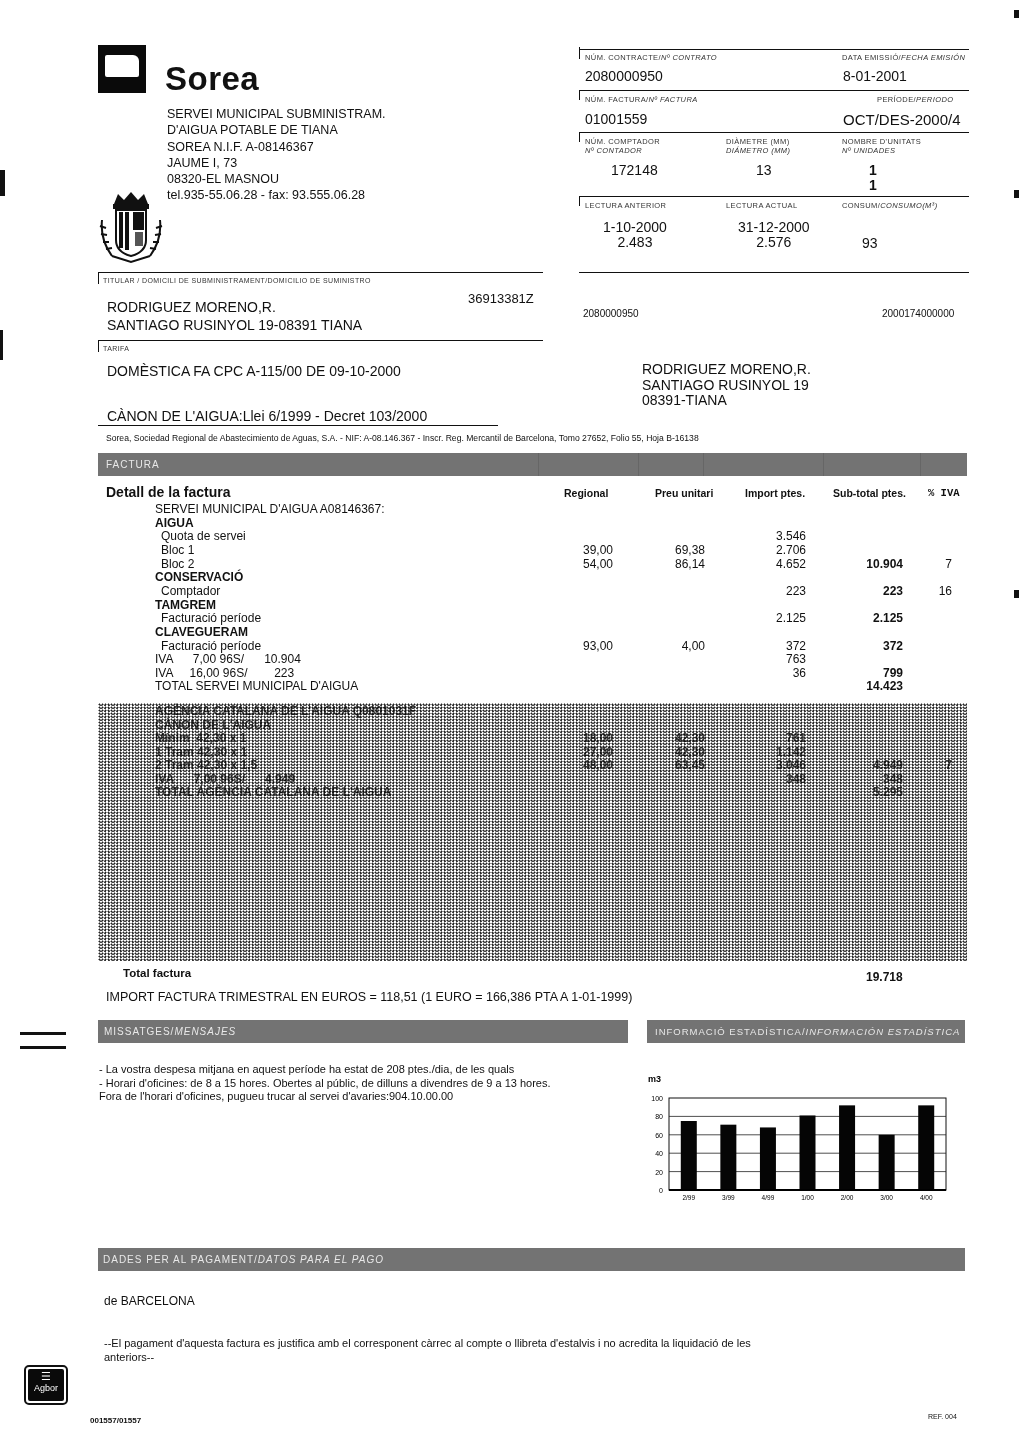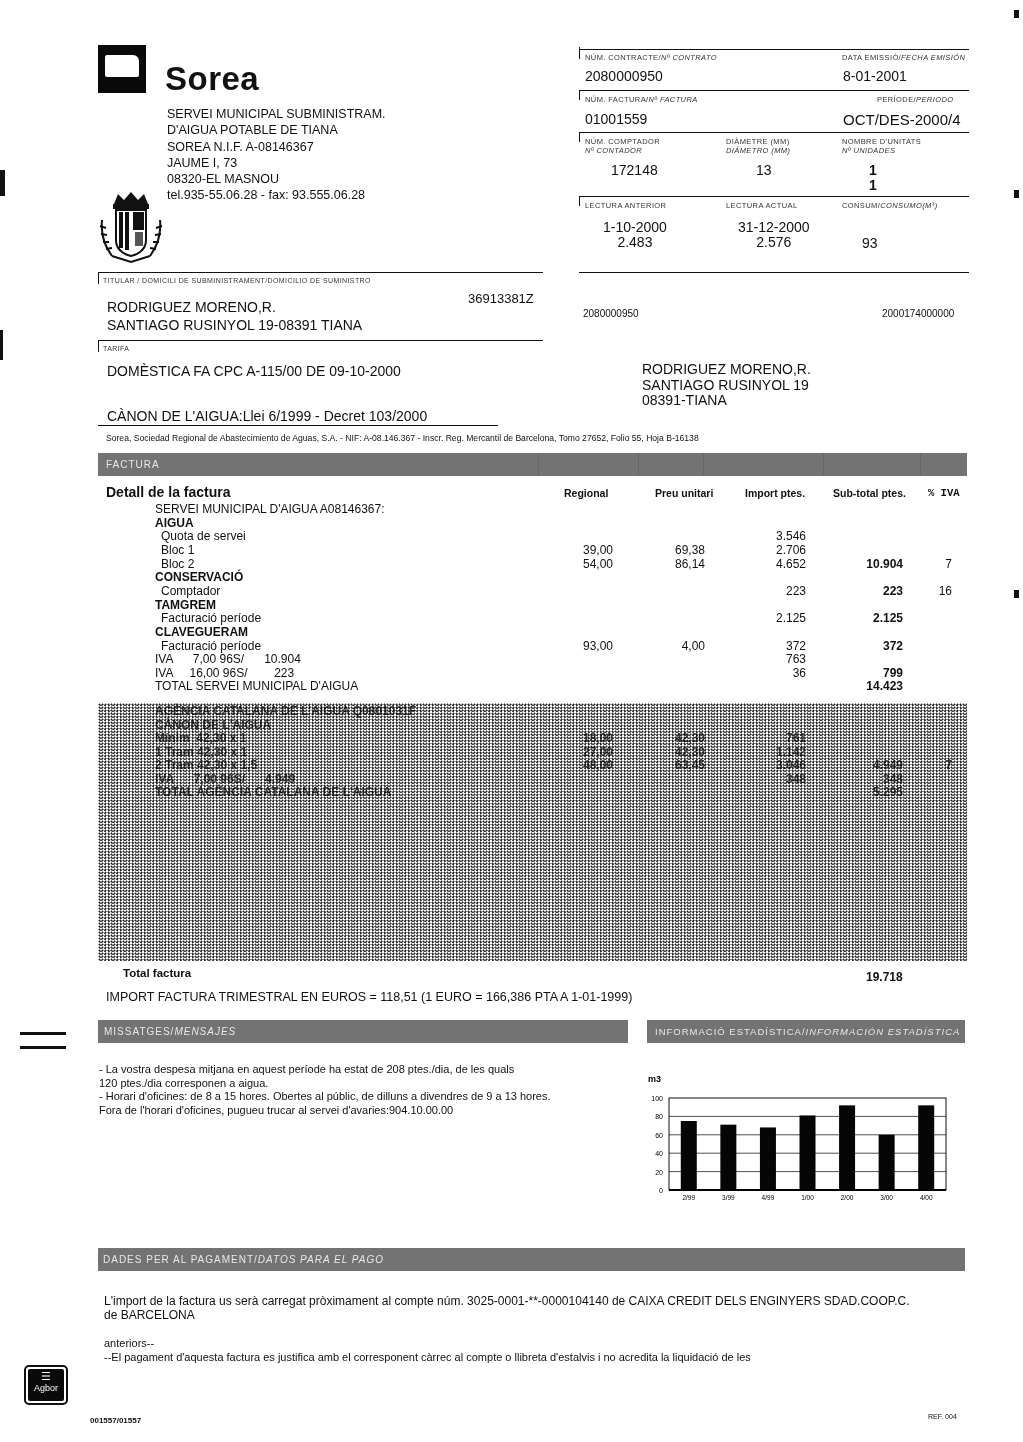--- a/index.html
+++ b/index.html
@@ -232,21 +232,20 @@
 
 <div class="abs bold" style="left:123px;top:967px;font-size:11.5px;">Total factura</div>
 <div class="abs bold" style="left:866px;top:970px;font-size:12px;">19.718</div>
 <div class="abs" style="left:106px;top:990px;font-size:12.5px;">IMPORT FACTURA TRIMESTRAL EN EUROS = 118,51 (1 EURO = 166,386 PTA A  1-01-1999)</div>
 
 <div class="abs bar" style="left:98px;top:1020px;width:530px;height:23px;">
   <span class="abs bar-label" style="left:6px;top:6px;"><span>MISSATGES/</span><i>MENSAJES</i></span>
 </div>
 <div class="abs msg" style="left:99px;top:1063px;">
   <div>- La vostra despesa mitjana en aquest període ha estat de 208 ptes./dia, de les quals</div>
-  <div>120 ptes./dia corresponen a aigua.</div>
   <div>- Horari d'oficines: de 8 a 15 hores. Obertes al públic, de dilluns a divendres de 9 a 13 hores.</div>
   <div>Fora de l'horari d'oficines, pugueu trucar al servei d'avaries:904.10.00.00</div>
 </div>
 
 <div class="abs bar" style="left:647px;top:1020px;width:318px;height:23px;">
   <span class="abs bar-label" style="left:8px;top:6px;font-size:9.5px;"><span>INFORMACIÓ ESTADÍSTICA/</span><i>INFORMACIÓN ESTADÍSTICA</i></span>
 </div>
 <svg id="chart" class="abs" style="left:640px;top:1068px;" width="330" height="140">
   <text id="chart-ylabel" x="8" y="14" font-size="9" font-weight="bold" font-family="Liberation Sans, sans-serif">m3</text>
   <g id="chart-grid">
@@ -282,26 +281,25 @@
       <text x="23" y="69.80000000000001" text-anchor="end" font-size="7" font-family="Liberation Sans, sans-serif">60</text>
       <text x="23" y="51.39999999999999" text-anchor="end" font-size="7" font-family="Liberation Sans, sans-serif">80</text>
       <text x="23" y="33" text-anchor="end" font-size="7" font-family="Liberation Sans, sans-serif">100</text>
     </g>
 </svg>
 
 <div class="abs bar" style="left:98px;top:1248px;width:867px;height:23px;">
   <span class="abs bar-label" style="left:5px;top:6px;"><span>DADES PER AL PAGAMENT/</span><i>DATOS PARA EL PAGO</i></span>
 </div>
 <div class="abs pay" style="left:104px;top:1294px;">
-  <div>L'import de la factura us serà carregat pròximament al compte  núm. 3025-0001-**-0000104140 de CAIXA CREDIT DELS ENGINYERS SDAD.COOP.C.</div>
   <div>de BARCELONA</div>
 </div>
 <div class="abs pay" style="left:104px;top:1336px;font-size:11px;">
+  <div>--El pagament d'aquesta factura es justifica amb el corresponent càrrec al compte o llibreta d'estalvis i no acredita la liquidació de les</div>
   <div>anteriors--</div>
-  <div>--El pagament d'aquesta factura es justifica amb el corresponent càrrec al compte o llibreta d'estalvis i no acredita la liquidació de les</div>
 </div>
 
 <div class="abs agbor">
   <div class="agbor-inner">
     <div style="font-size:11px;line-height:14px;">☰</div>
     <div>Agbor</div>
   </div>
 </div>
 <div class="abs bold" style="left:90px;top:1416px;font-size:8px;">001557/01557</div>
 <div class="abs" style="left:928px;top:1413px;font-size:7px;">REF. 004</div>

